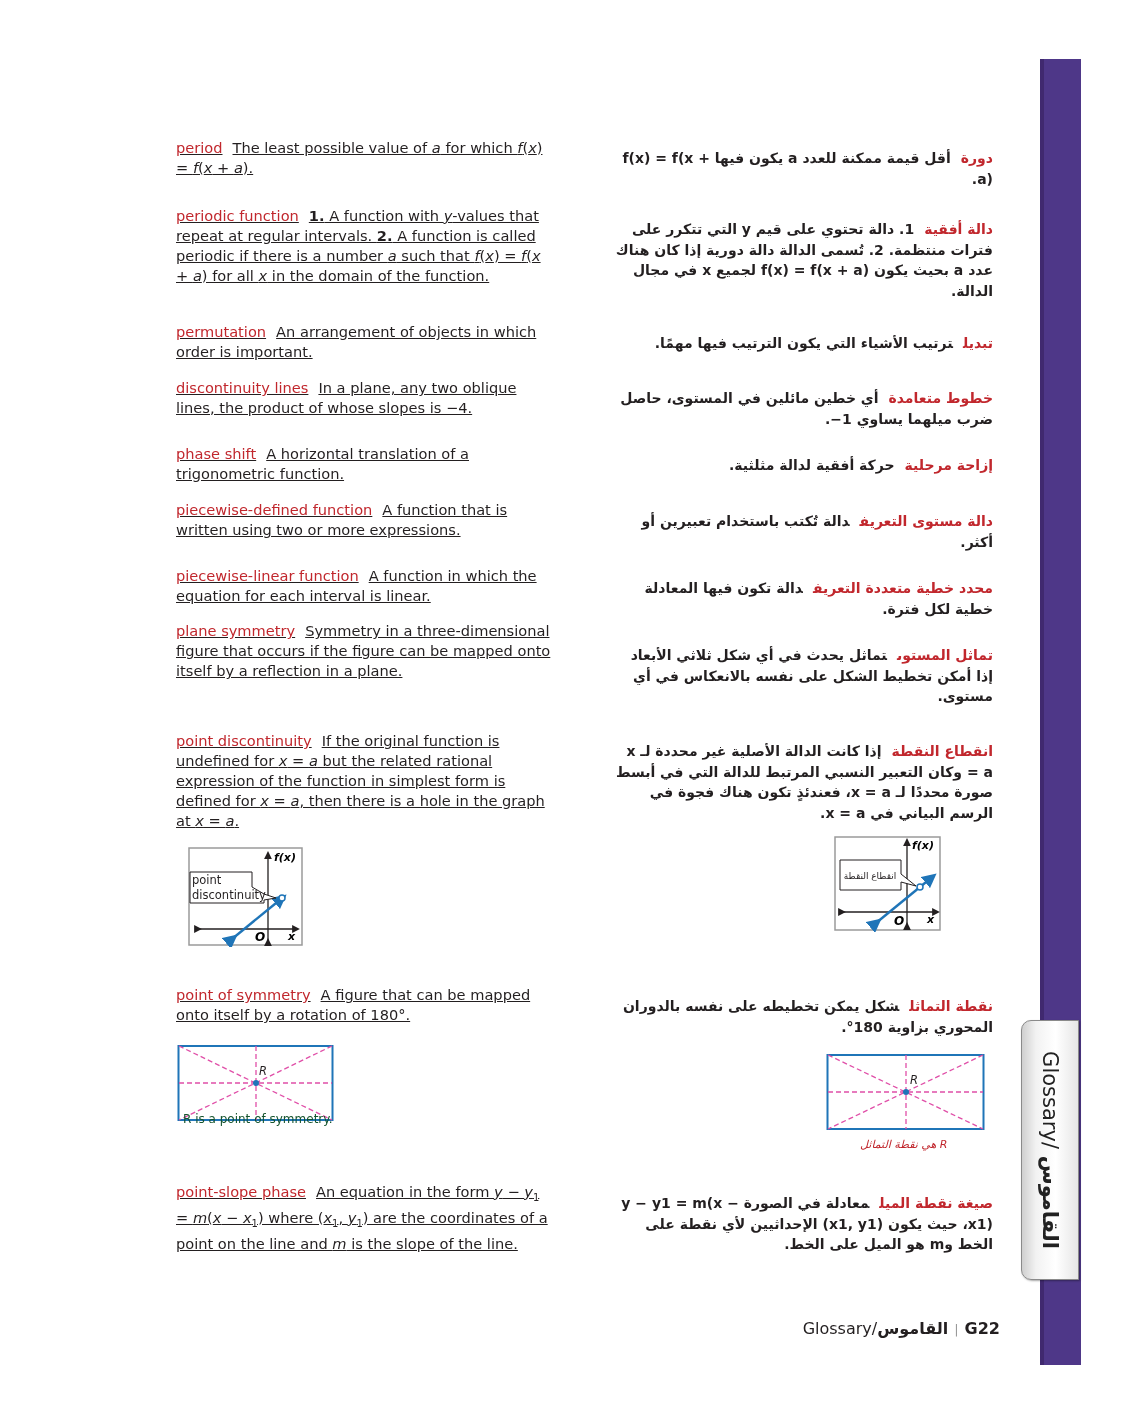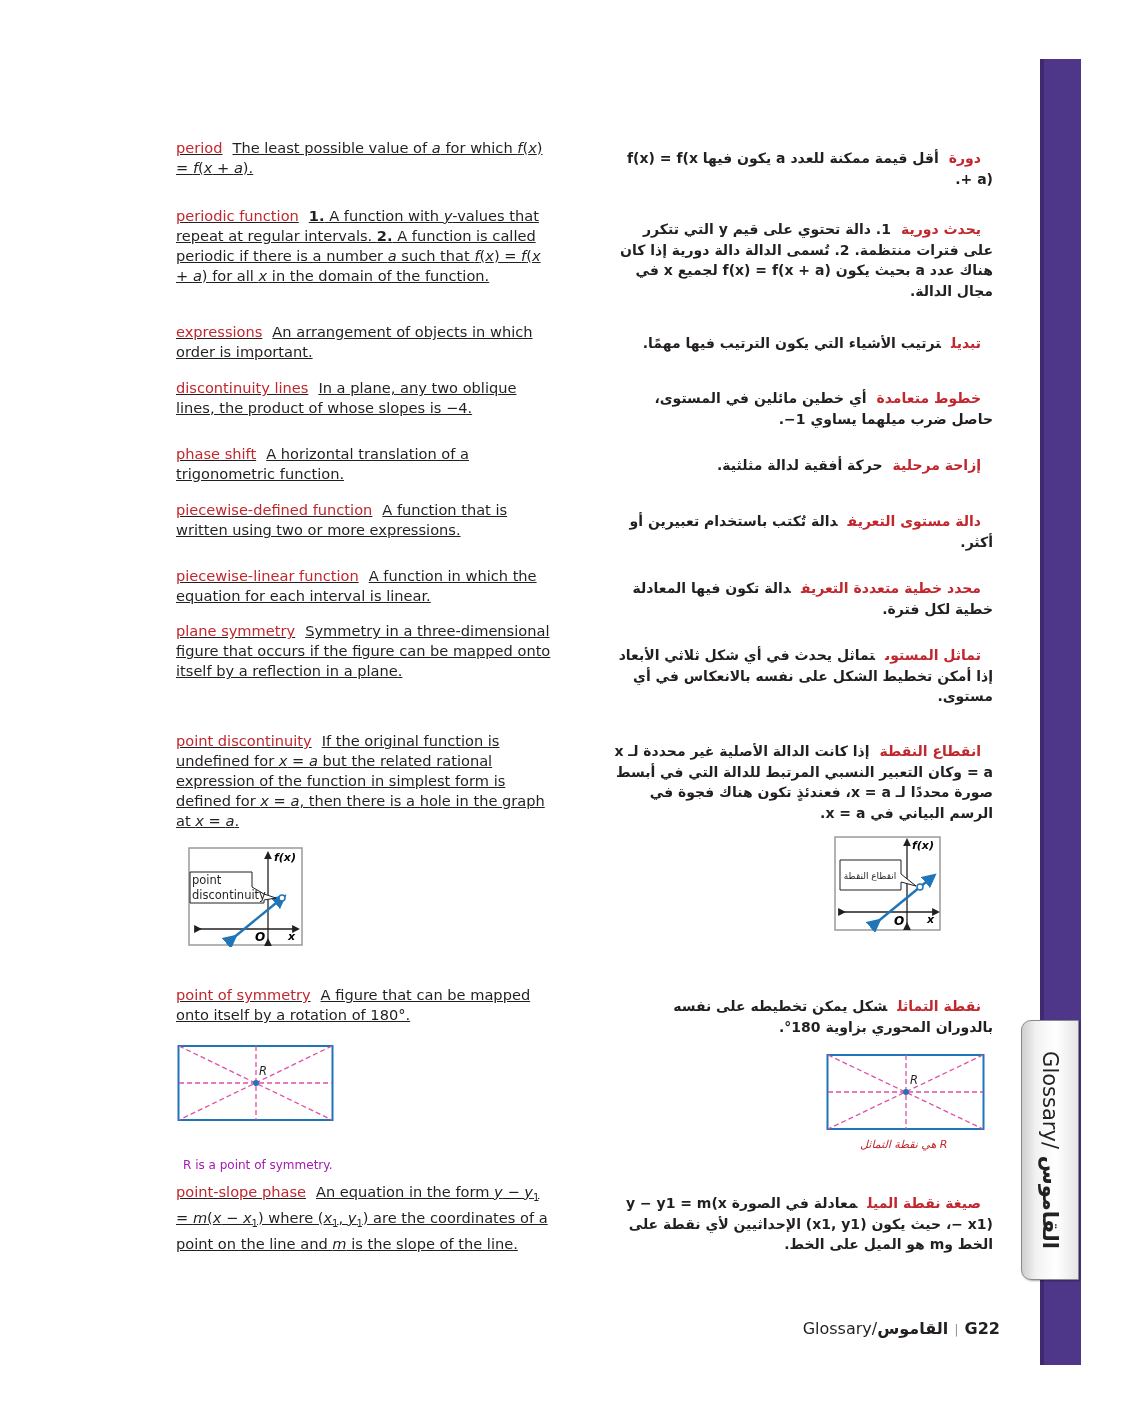--- a/index.html
+++ b/index.html
@@ -12,26 +12,26 @@
          border:1.5px solid #8a8a8a; border-radius:10px 0 0 10px; box-sizing:border-box;
          box-shadow:1px 1px 2px rgba(0,0,0,0.35); }
   .tab-text { position:absolute; left:50%; top:50%; transform:translate(-50%,-50%) rotate(90deg);
               white-space:nowrap; font-size:21px; color:#222; font-family:"DejaVu Sans", sans-serif; }
   .tab-text .ar { font-weight:bold; }
 
   .entry-en { position:absolute; left:176px; width:380px; font-size:14.6px; line-height:20px;text-decoration:underline; }
   .term { color:#c1272d; margin-right:10px; }
   .entry-ar { position:absolute; right:147px; width:380px; direction:rtl; text-align:right;
               font-size:14px; line-height:20.5px; font-weight:bold; }
-  .entry-ar .term { margin-right:12px; margin-left:10px; }
+  .entry-ar .term { margin-right:0; margin-left:10px; }
   i { font-style:italic; }
   sub { font-size:10px; }
 
   .fig { position:absolute; }
-  .caption-en { position:absolute; left:183px; top:1158px; font-size:12px; color:#a21caf; }
+  .caption-en { position:absolute; left:183px; top:1112px; font-size:12px; color:#14532d; }
   .caption-ar { position:absolute; left:860px; top:1138px; font-size:11px; color:#c1272d; direction:rtl;font-style:italic; }
 
   .footer { position:absolute; right:140px; top:1319px; font-size:16px; color:#231f20; white-space:nowrap; }
   .footer .sep { color:#999; margin:0 6px; font-size:13px; }
   .footer .pg { font-weight:bold;text-align:center; }
 </style>
 </head>
 <body>
 
 <div class="sidebar"></div>
@@ -44,21 +44,21 @@
 
 <div class="entry-en" style="top:138px">
   <span class="term">period</span><span>The least possible value of <i>a</i> for which <i>f</i>(<i>x</i>) = <i>f</i>(<i>x</i> + <i>a</i>).</span>
 </div>
 
 <div class="entry-en" style="top:206px">
   <span class="term">periodic function</span><span><b>1.</b> A function with <i>y</i>-values that repeat at regular intervals. <b>2.</b> A function is called periodic if there is a number <i>a</i> such that <i>f</i>(<i>x</i>) = <i>f</i>(<i>x</i> + <i>a</i>) for all <i>x</i> in the domain of the function.</span>
 </div>
 
 <div class="entry-en" style="top:322px">
-  <span class="term">expressions</span><span>An arrangement of objects in which order is important.</span>
+  <span class="term">permutation</span><span>An arrangement of objects in which order is important.</span>
 </div>
 
 <div class="entry-en" style="top:378px">
   <span class="term">discontinuity lines</span><span>In a plane, any two oblique lines, the product of whose slopes is −4.</span>
 </div>
 
 <div class="entry-en" style="top:444px">
   <span class="term">phase shift</span><span>A horizontal translation of a trigonometric function.</span>
 </div>
 
@@ -119,21 +119,21 @@
 
 <div class="entry-en" style="top:1182px">
   <span class="term">point-slope phase</span><span>An equation in the form <i>y</i> − <i>y</i><sub>1</sub> = <i>m</i>(<i>x</i> − <i>x</i><sub>1</sub>) where (<i>x</i><sub>1</sub>, <i>y</i><sub>1</sub>) are the coordinates of a point on the line and <i>m</i> is the slope of the line.</span>
 </div>
 
 <div class="entry-ar" style="top:148px">
   <span class="term">دورة</span><span>أقل قيمة ممكنة للعدد a يكون فيها f(x) = f(x + a).</span>
 </div>
 
 <div class="entry-ar" style="top:219px">
-  <span class="term">يحدث دورية</span><span>1. دالة تحتوي على قيم y التي تتكرر على فترات منتظمة. 2. تُسمى الدالة دالة دورية إذا كان هناك عدد a بحيث يكون f(x) = f(x + a) لجميع x في مجال الدالة.</span>
+  <span class="term">دالة أفقية</span><span>1. دالة تحتوي على قيم y التي تتكرر على فترات منتظمة. 2. تُسمى الدالة دالة دورية إذا كان هناك عدد a بحيث يكون f(x) = f(x + a) لجميع x في مجال الدالة.</span>
 </div>
 
 <div class="entry-ar" style="top:333px">
   <span class="term">تبديل</span><span>ترتيب الأشياء التي يكون الترتيب فيها مهمًا.</span>
 </div>
 
 <div class="entry-ar" style="top:388px">
   <span class="term">خطوط متعامدة</span><span>أي خطين مائلين في المستوى، حاصل ضرب ميلهما يساوي 1−.</span>
 </div>
 

